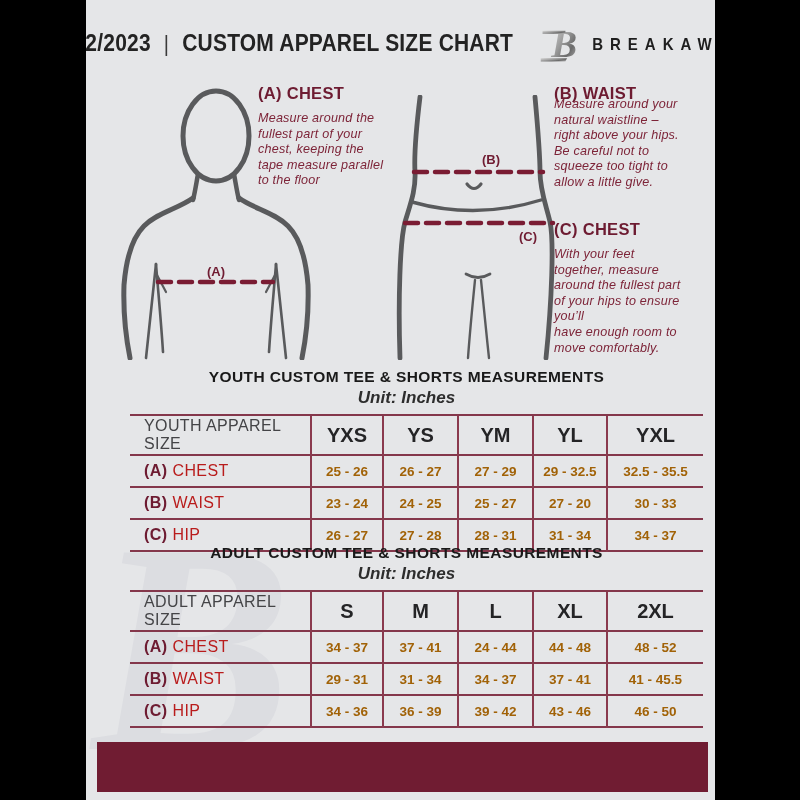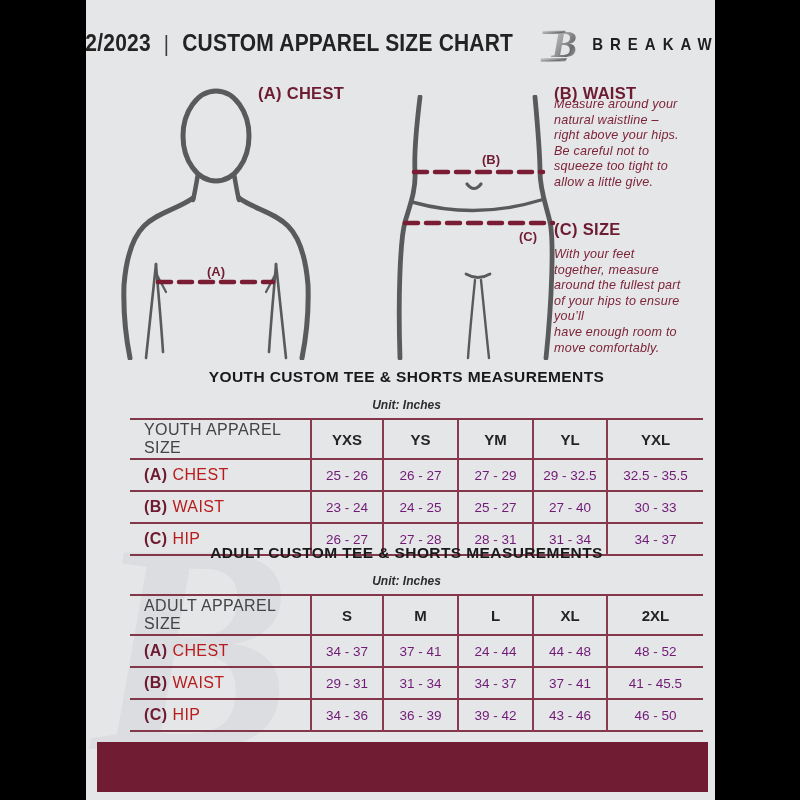--- a/index.html
+++ b/index.html
@@ -24,28 +24,28 @@
   .doc-title .sep{font-weight:400;color:#3a3a3a;font-size:20px;}
   .logo{display:flex;align-items:center;gap:9px;}
   .brand-name{font-weight:700;font-size:15px;letter-spacing:7px;color:#1e1e1e;transform:scaleY(1.1);}
   
   .inst-head{position:absolute;font-weight:700;font-size:16.5px;letter-spacing:.3px;color:#6d1b31;}
   .inst-body{position:absolute;font-style:italic;font-size:12.6px;line-height:1.24;
     color:#7d2438;white-space:pre-line;letter-spacing:.2px;}
   
   .tbl-section{left:0;width:100%;padding-left:6px;}
   .tbl-title{text-align:center;font-weight:700;font-size:15.5px;letter-spacing:.4px;color:#191919;}
-  .tbl-unit{text-align:center;font-style:italic;font-weight:700;font-size:12px;color:#2d2d2d;margin-top:12px;}
+  .tbl-unit{text-align:center;font-style:italic;font-weight:700;font-size:17px;color:#2d2d2d;margin-top:2px;}
   table.size-table{width:573px;margin:6px 0 0 38px;border-collapse:collapse;table-layout:fixed;
     border-bottom:2px solid #84374b;}
   table.size-table td{border-top:2px solid #84374b;height:28px;vertical-align:middle;}
   table.size-table td + td{border-left:2px solid #8a3a4e;}
   td.lbl{ text-align:left;padding-left:14px;font-size:16px;color:#444447;letter-spacing:.4px;}
-  td.szh{ text-align:center;font-weight:700;font-size:15px;color:#242426;}
-  td.val{ text-align:center;font-size:13.5px;color:#701a75;}
+  td.szh{ text-align:center;font-weight:700;font-size:20px;color:#242426;}
+  td.val{ text-align:center;font-size:13.5px;color:#a16207;font-weight:bold;}
   .pfx{font-weight:700;color:#6d1b31;margin-right:5px;}
   .rowlbl{color:#b91c1c;}
   
   .footer-bar{left:11px;top:742px;width:611px;height:50px;background:#701c32;z-index:2;}
   svg{display:block;}
 </style>
 </head>
 <body>
 
 <div class="page">
@@ -88,20 +88,25 @@
       <path d="M39 195 L48 212" stroke-width="2.2"></path>
       <path d="M158 184 L168 278" stroke-width="2.6"></path>
       <path d="M158 184 C156 210 153 240 151 272" stroke-width="2.6"></path>
       <path d="M157 195 L148 212" stroke-width="2.2"></path>
       <path d="M40 202 L155 202" stroke="#7a1c33" stroke-width="4.5" stroke-dasharray="13 8"></path>
     </g>
     <text x="98" y="196" text-anchor="middle" font-family="Liberation Sans, sans-serif" font-weight="700" font-size="13" fill="#701c32">(A)</text>
   </svg>
 
   <div class="inst-head layer" style="left:172px;top:84px;">(A) CHEST</div>
+  <div class="inst-body layer" style="left:172px;top:111px;width:150px;">Measure around the
+fullest part of your
+chest, keeping the
+tape measure parallel
+to the floor</div>
 
   <svg class="layer" style="left:306px;top:95px;" width="175" height="265" viewBox="0 0 175 265">
     <g fill="none" stroke="#595a5c" stroke-linecap="round">
       <path d="M28 2 C24 35 22 60 23 77 C24 95 18 110 13 127 C8 145 6 205 8 263" stroke-width="4.8"></path>
       <path d="M143 2 C146 35 148 60 148 77 C148 95 154 110 158 127 C162 145 160 205 154 263" stroke-width="4.8"></path>
       <path d="M75 89 Q82 98 89 89" stroke-width="3.2"></path>
       <path d="M20 107 Q84 125 149 105" stroke-width="3.4"></path>
       <path d="M74 179 Q86 186 98 179" stroke-width="2.8"></path>
       <path d="M83 185 C81 205 78 235 76 263" stroke-width="2.4"></path>
       <path d="M89 185 C91 205 94 235 97 263" stroke-width="2.4"></path>
@@ -113,21 +118,21 @@
   </svg>
 
   <div class="inst-head layer" style="left:468px;top:84px;">(B) WAIST</div>
   <div class="inst-body layer" style="left:468px;top:97px;width:158px;">Measure around your
 natural waistline –
 right above your hips.
 Be careful not to
 squeeze too tight to
 allow a little give.</div>
 
-  <div class="inst-head layer" style="left:468px;top:220px;">(C) SIZE</div>
+  <div class="inst-head layer" style="left:468px;top:220px;">(C) CHEST</div>
   <div class="inst-body layer" style="left:468px;top:247px;width:158px;">With your feet
 together, measure
 around the fullest part
 of your hips to ensure
 you’ll
 have enough room to
 move comfortably.</div>
 
   <div class="layer tbl-section" style="top:368px;">
     <div class="tbl-title">YOUTH CUSTOM TEE &amp; SHORTS MEASUREMENTS</div>
@@ -160,21 +165,21 @@
         <td class="val">29 - 32.5</td>
         <td class="val">32.5 - 35.5</td>
       </tr>
       <tr>
         <td class="lbl">
           <span class="pfx">(B)</span><span class="rowlbl">WAIST</span>
         </td>
         <td class="val">23 - 24</td>
         <td class="val">24 - 25</td>
         <td class="val">25 - 27</td>
-        <td class="val">27 - 40</td>
+        <td class="val">27 - 20</td>
         <td class="val">30 - 33</td>
       </tr>
       <tr>
         <td class="lbl">
           <span class="pfx">(C)</span><span class="rowlbl">HIP</span>
         </td>
         <td class="val">26 - 27</td>
         <td class="val">27 - 28</td>
         <td class="val">28 - 31</td>
         <td class="val">31 - 34</td>

